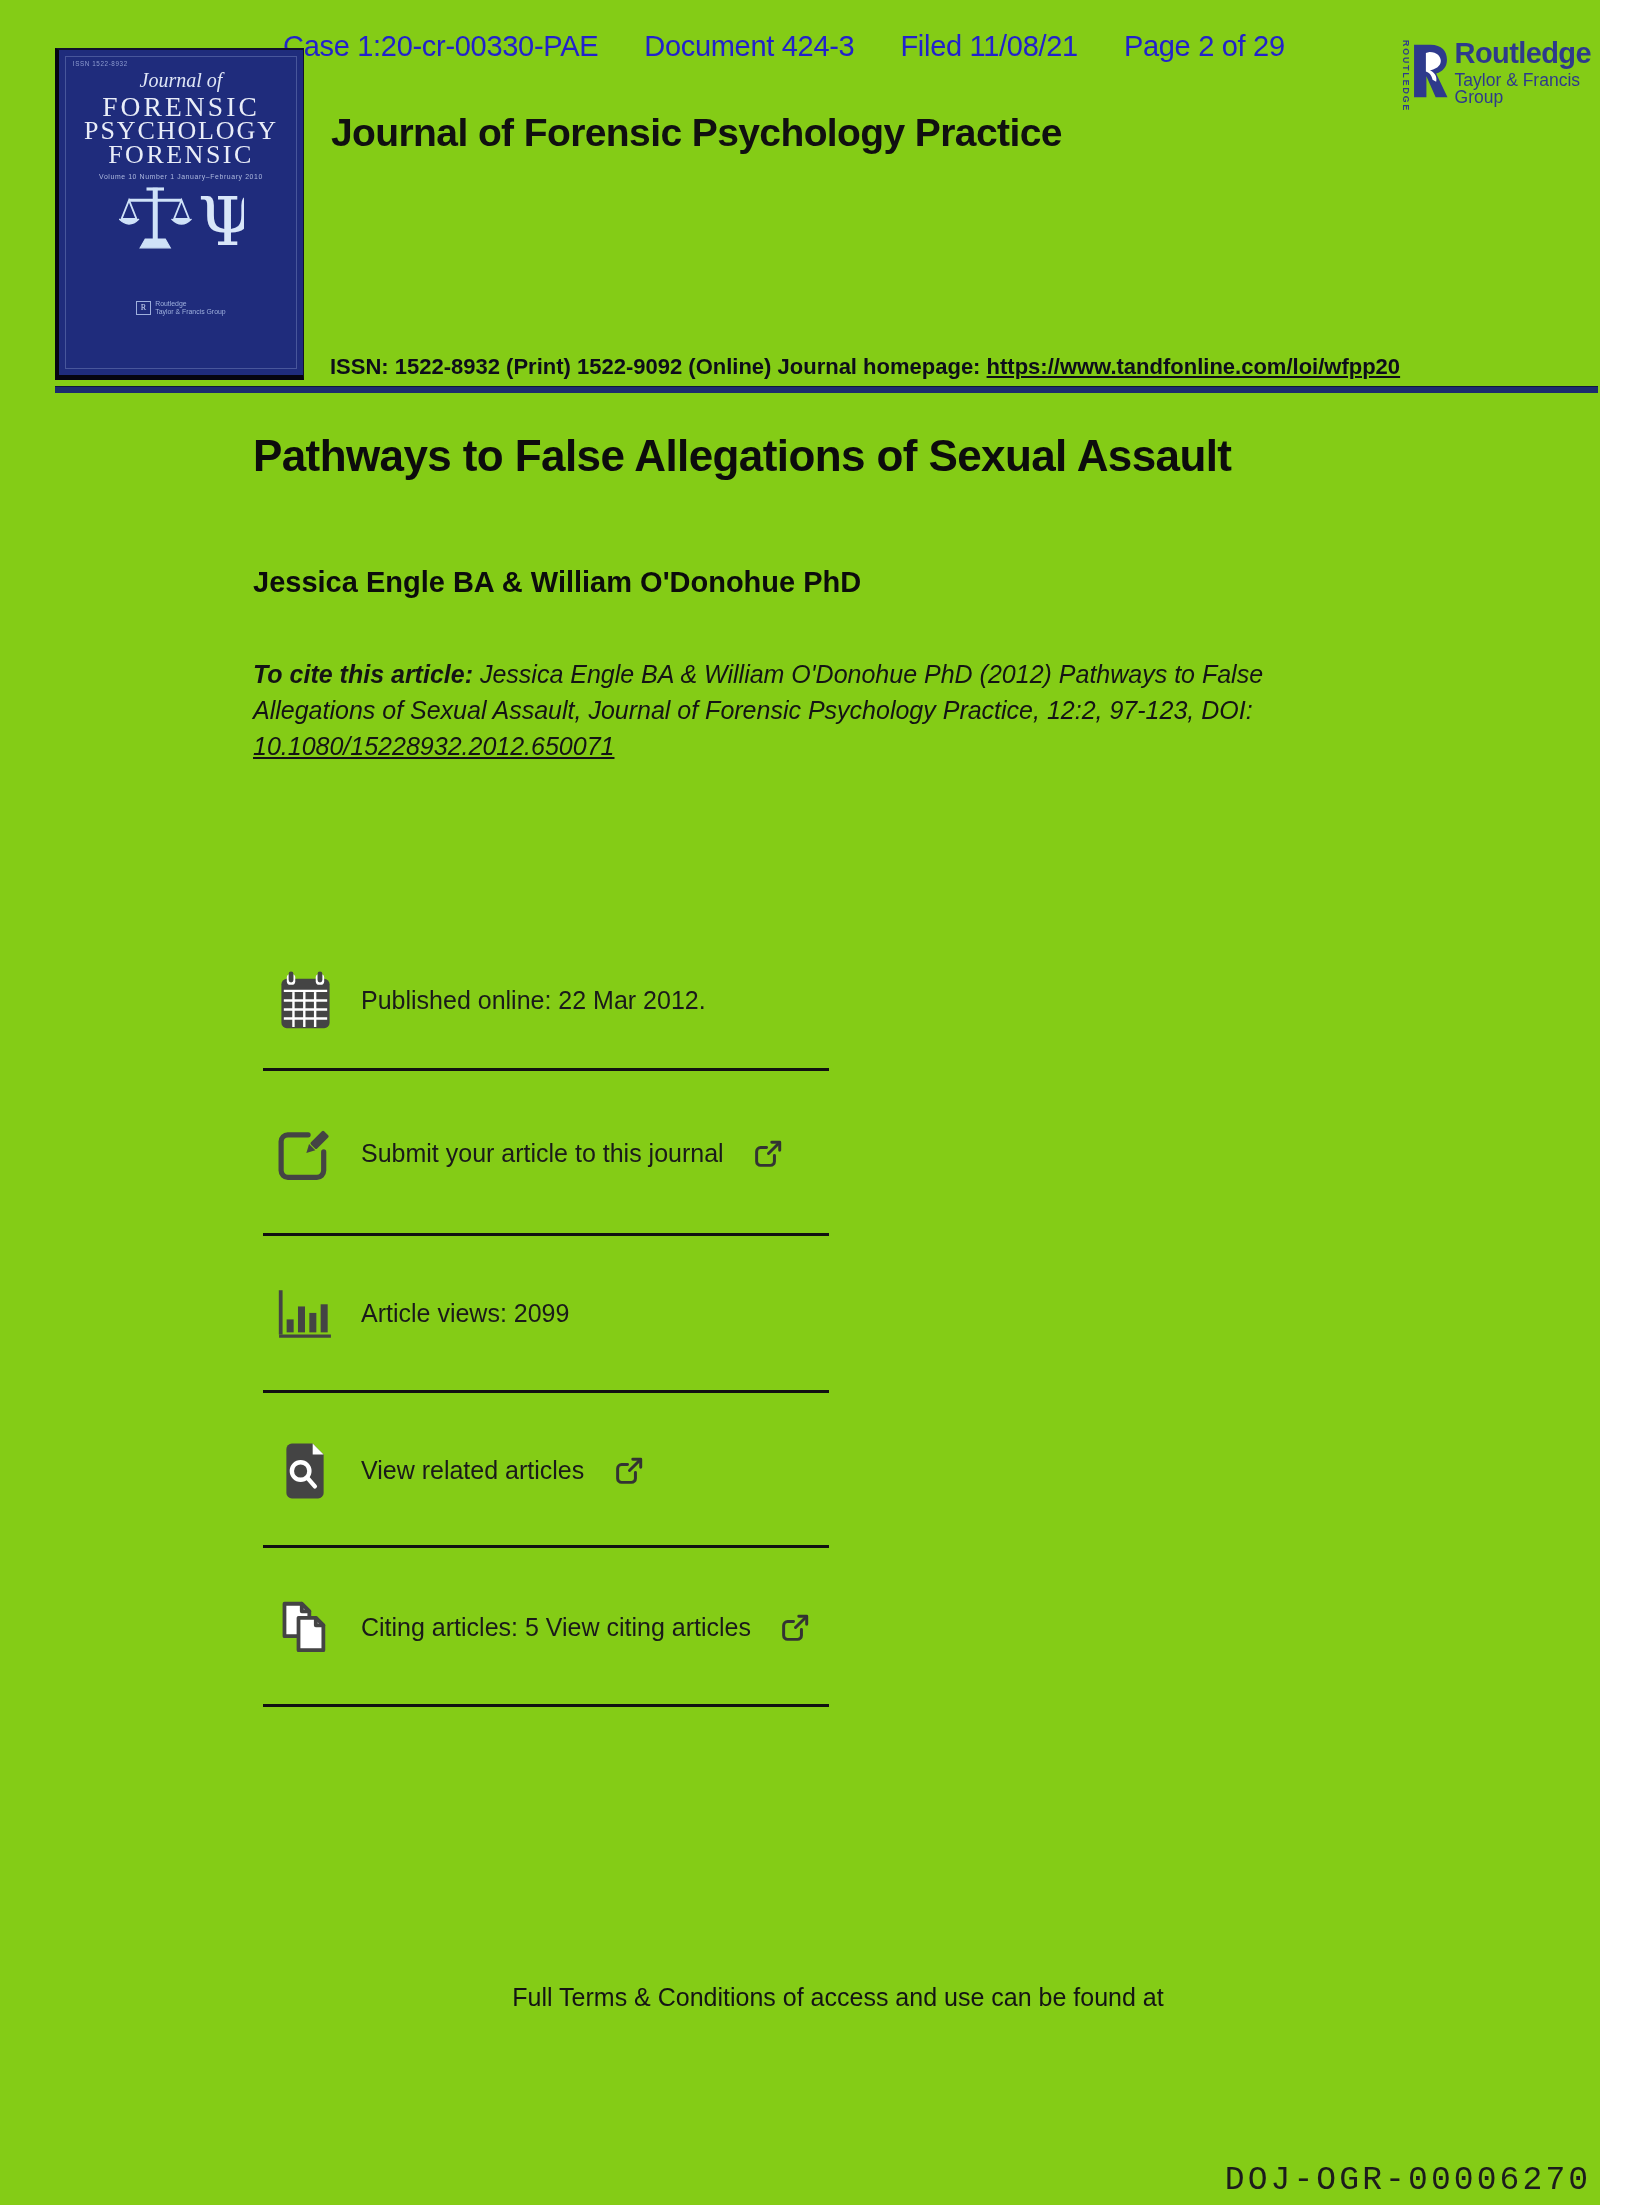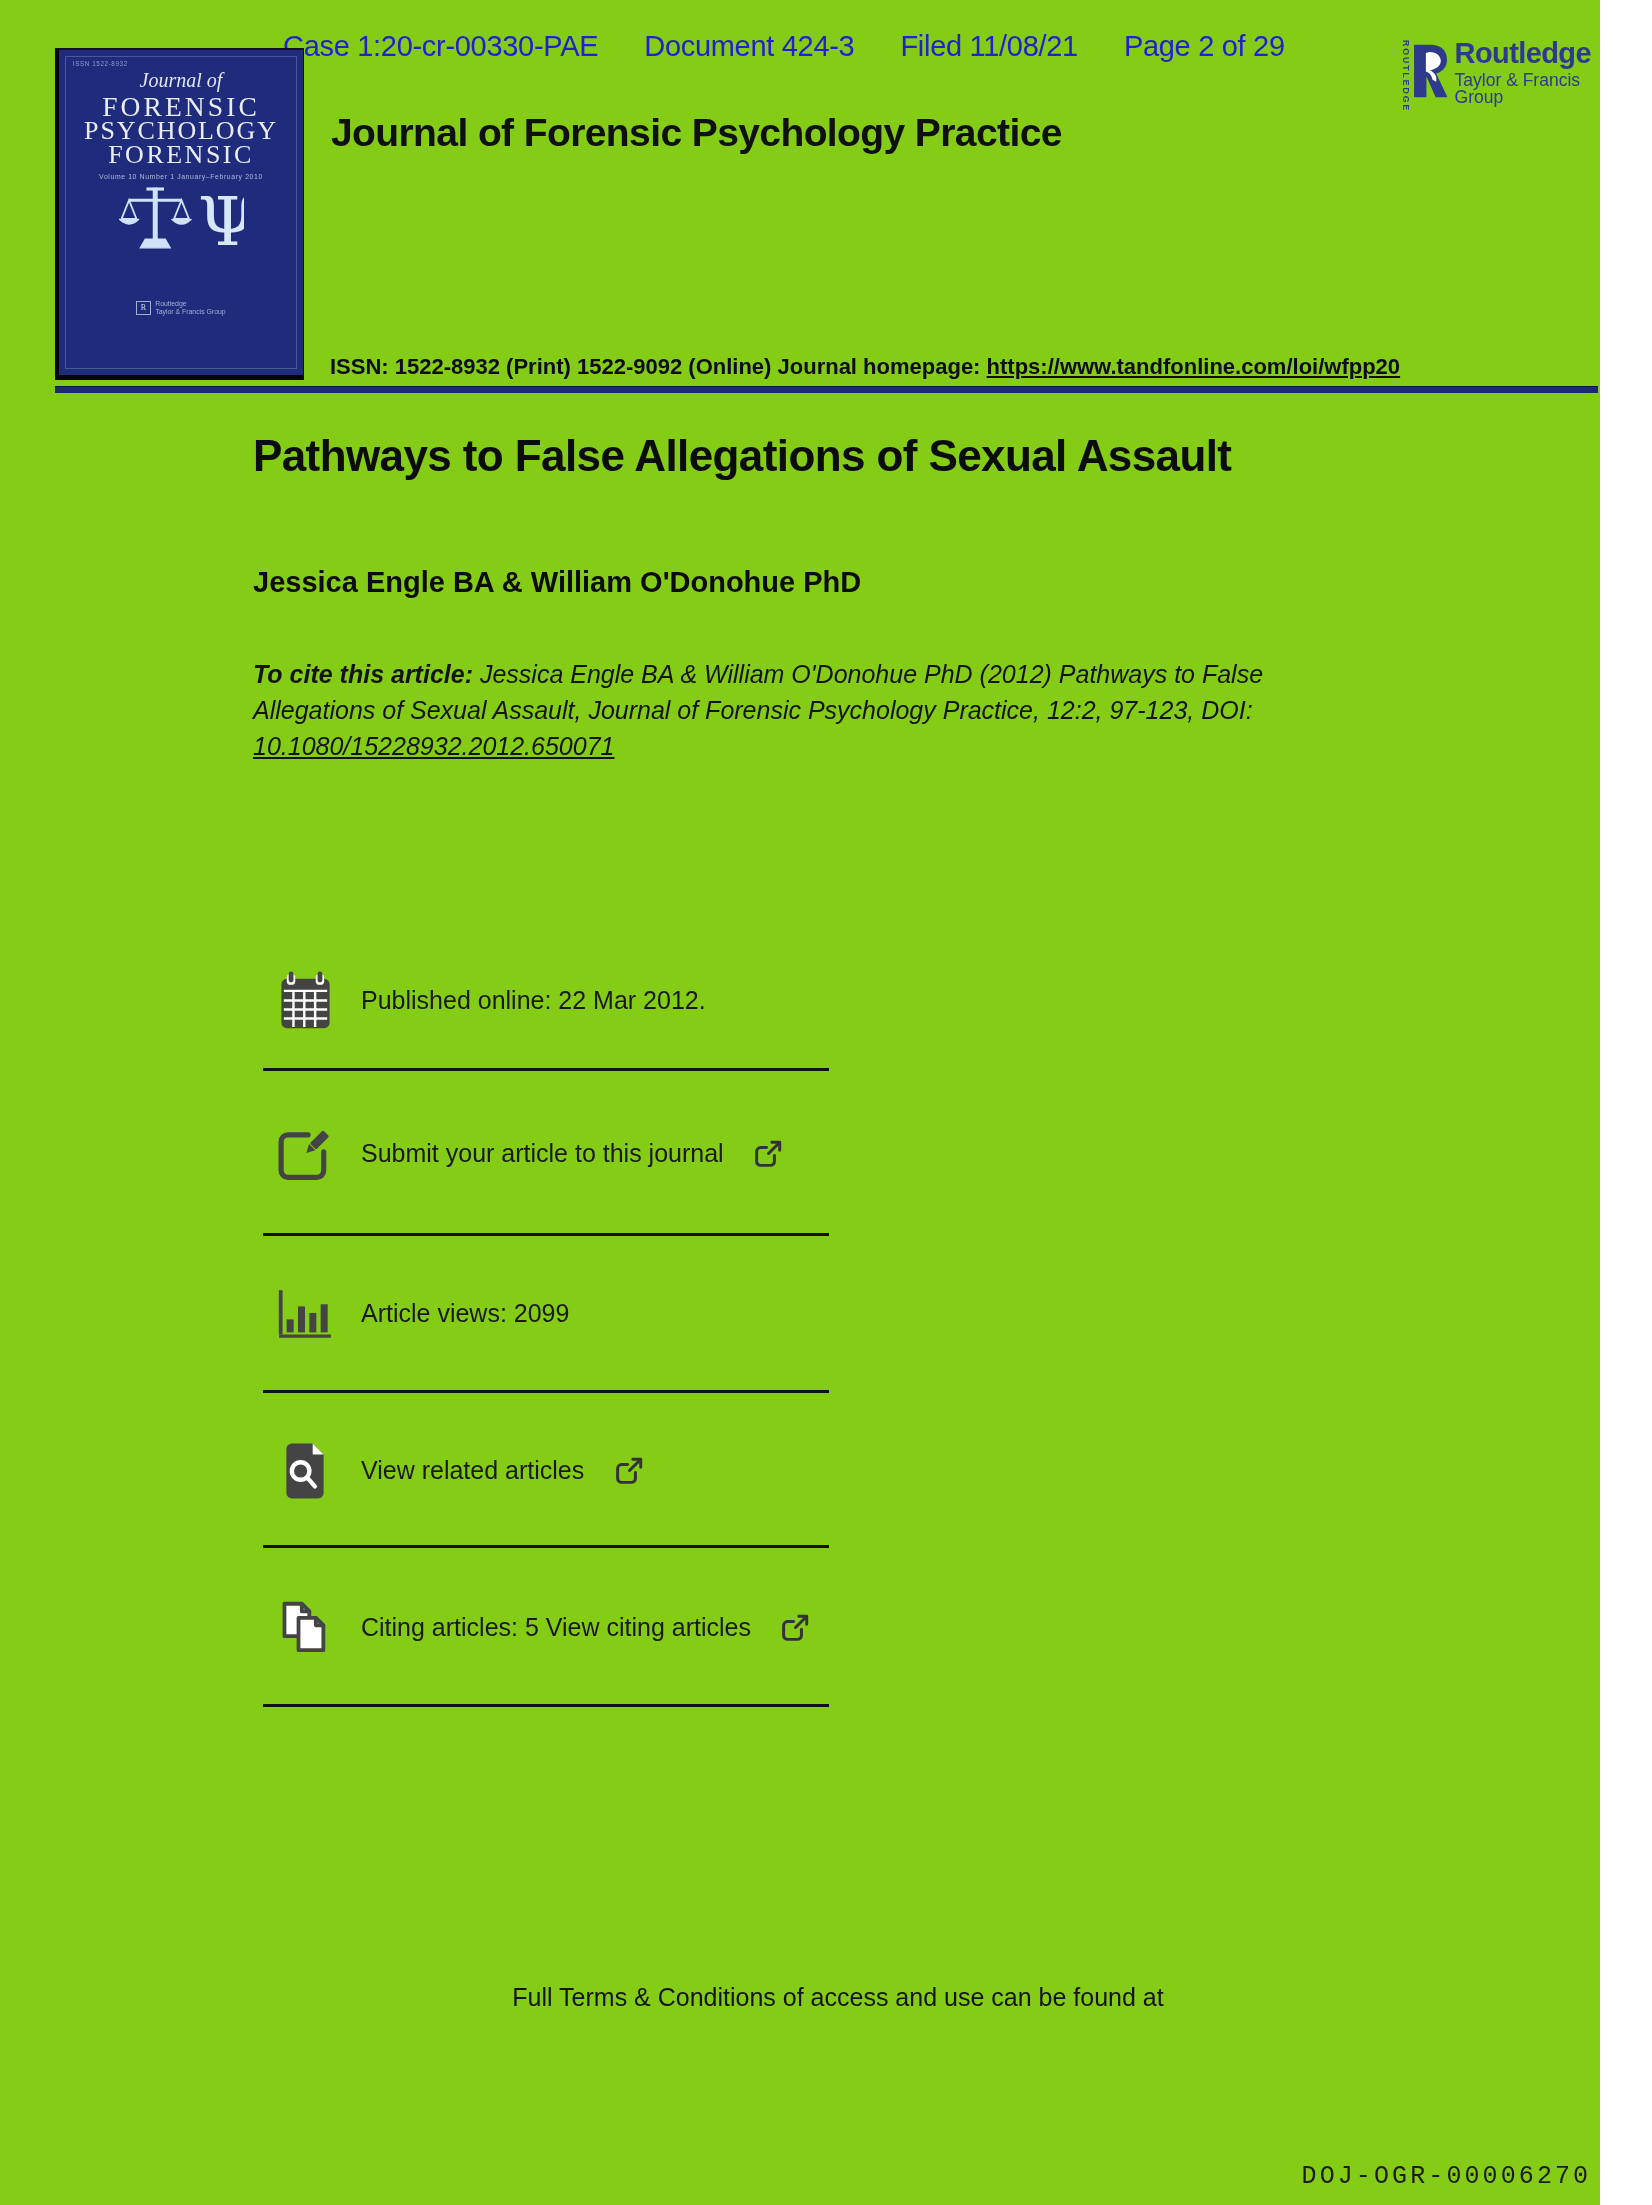--- a/index.html
+++ b/index.html
@@ -64,21 +64,21 @@
   .tolink .url{text-decoration:underline;margin-left:12.5px;cursor:pointer;}
   
   .action-row{position:absolute;left:278px;height:75px;display:flex;align-items:center;gap:29px;}
   .a-icon{width:54px;height:65px;display:flex;align-items:center;justify-content:center;flex:0 0 auto;}
   .a-text{font-size:25px;color:#1a1a1a;white-space:nowrap;}
   .ext{width:29px;height:29px;margin-left:1.3px;display:inline-block;}
   .rule{position:absolute;left:263px;width:566px;height:3.1px;background:#111;}
   
   .footer{position:absolute;left:0;top:1980px;width:1652px;text-align:center;font-size:25px;line-height:35px;color:#141414;padding-left:12px;}
   .doj{position:absolute;right:8.8px;top:2162px;font-family:"Liberation Mono",monospace;
-    font-size:25px;letter-spacing:3.1px;color:#1c1c1c;}
+    font-size:33px;letter-spacing:3.1px;color:#1c1c1c;}
 </style>
 </head>
 <body>
 
 <div class="page">
 
   <div class="case-header">
     <span>Case 1:20-cr-00330-PAE</span>
     <span>Document 424-3</span>
     <span>Filed 11/08/21</span>

